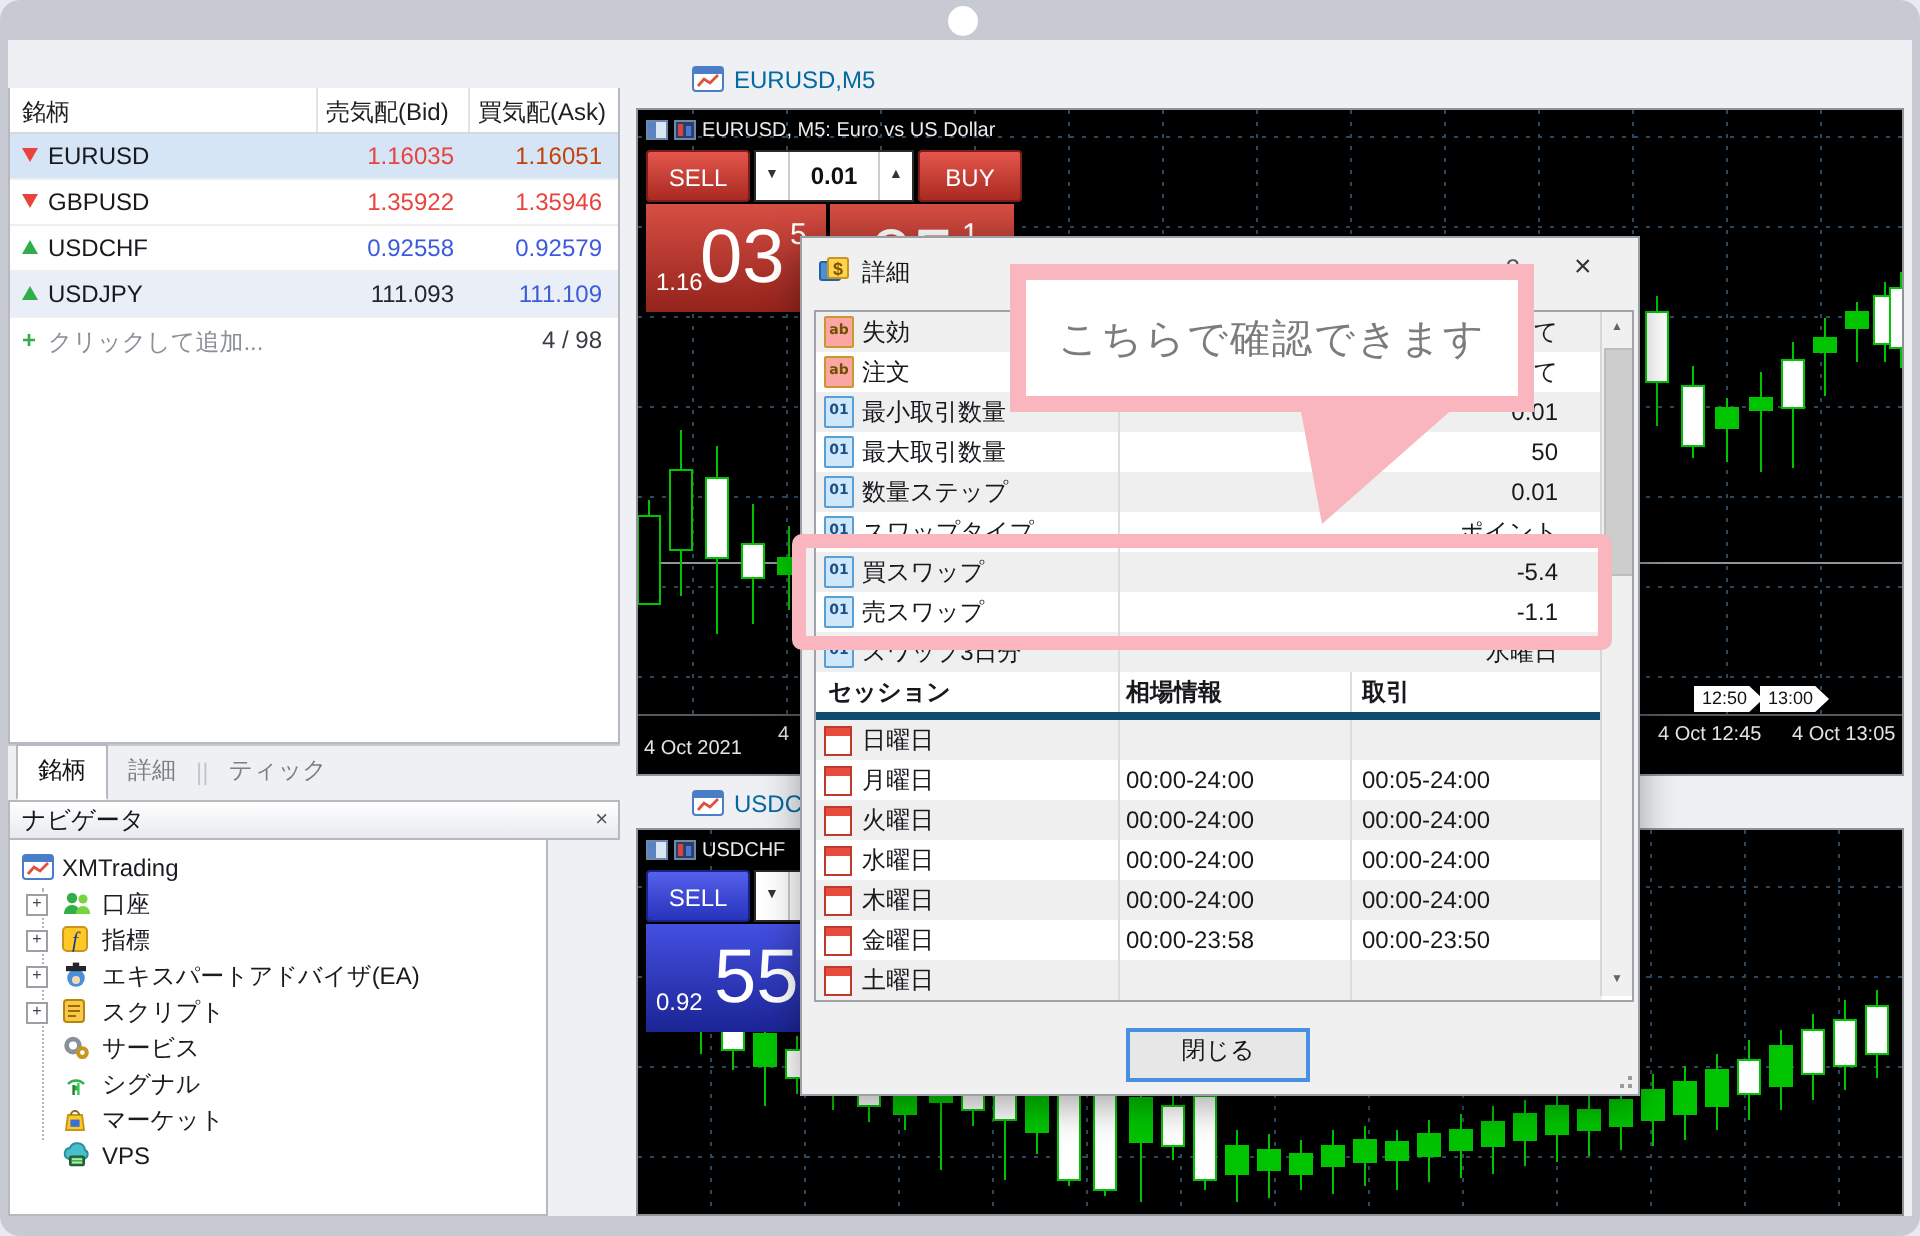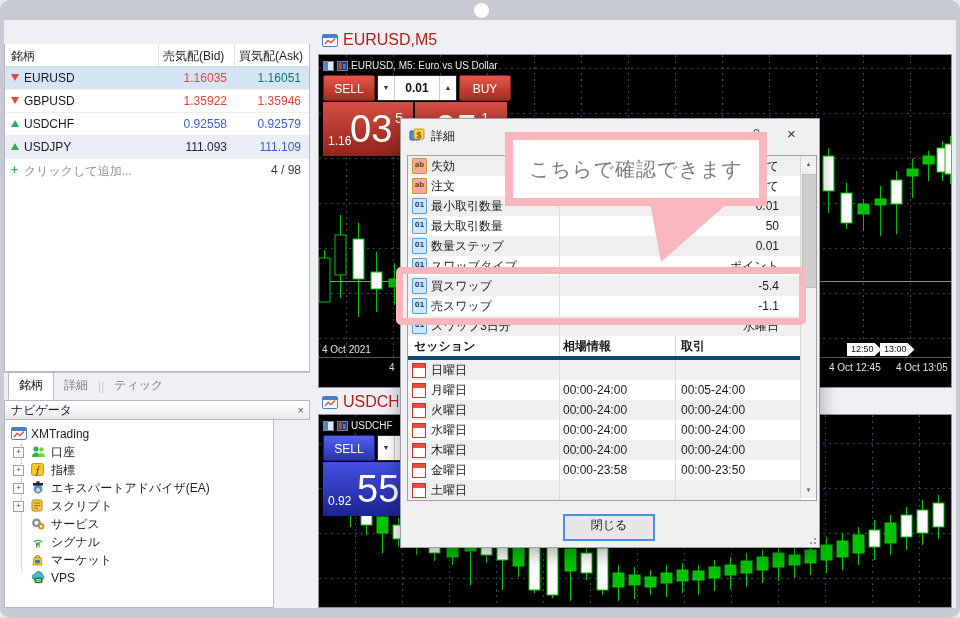--- a/index.html
+++ b/index.html
@@ -35,21 +35,21 @@
   .tabstrip .tab.active{background:#fff;border:1px solid #b6bac0;border-bottom:1px solid #fff;color:#101114;margin-left:4px;}
   .tabstrip .sep{color:#c3c6cb;}
 
   .nav-item{position:relative;height:18px;font-size:12px;color:#1a1c20;line-height:18px;white-space:nowrap;}
   .nav-item .ic{position:absolute;top:2px;}
   .expbox{position:absolute;left:8px;top:4px;width:9px;height:9px;background:#fff;border:1px solid #9aa0a6;
           font-size:8px;line-height:7px;text-align:center;color:#444;}
   .navline{border-left:1px dotted #b2b6bb;}
 
   
-  .chart-tab{height:22px;font-size:16px;color:#b91c1c;line-height:22px;}
+  .chart-tab{height:22px;font-size:12px;color:#0369a1;line-height:22px;margin-left:24px;}
   .chart-tab .ic{vertical-align:-2px;margin-right:5px;}
   .win{background:#000;border:1px solid #8f9398;overflow:hidden;}
   .axis-label{position:absolute;color:#e4e4e4;font-size:10px;white-space:nowrap;}
   .flag{position:absolute;height:13px;background:#fff;color:#111;font-size:9px;line-height:13px;
         padding:0 8px 0 4px;clip-path:polygon(0 0,80% 0,100% 50%,80% 100%,0 100%);}
 
   .oneclick{position:absolute;left:4px;top:2px;width:188px;}
   .oc-title{color:#ececec;font-size:10px;height:18px;line-height:18px;white-space:nowrap;}
   .oc-title svg{vertical-align:-2px;margin-right:3px;}
   .oc-row{display:flex;height:26px;}
@@ -122,21 +122,21 @@
   <div class="abs white-body" style="left:4px;top:44px;width:306px;height:328px;">
     <div class="mw-header">
       <div class="mw-c1">銘柄</div>
       <div class="mw-c2">売気配(Bid)</div>
       <div class="mw-c3">買気配(Ask)</div>
     </div>
     <div id="mw-rows">
         <div class="mw-row" style="background: rgb(213, 229, 246);">
     <span class="sym"><i class="tri down"></i><span class="symtxt">EURUSD</span></span>
     <span class="bid" style="color: rgb(232, 67, 60);">1.16035</span>
-    <span class="ask" style="color: #0f766e;">1.16051</span>
+    <span class="ask" style="color: #c2410c;">1.16051</span>
   </div>
         <div class="mw-row" style="background: rgb(255, 255, 255);">
     <span class="sym"><i class="tri down"></i><span class="symtxt">GBPUSD</span></span>
     <span class="bid" style="color: rgb(232, 67, 60);">1.35922</span>
     <span class="ask" style="color: rgb(232, 67, 60);">1.35946</span>
   </div>
         <div class="mw-row" style="background: rgb(255, 255, 255);">
     <span class="sym"><i class="tri up"></i><span class="symtxt">USDCHF</span></span>
     <span class="bid" style="color: rgb(59, 91, 220);">0.92558</span>
     <span class="ask" style="color: rgb(59, 91, 220);">0.92579</span>
@@ -310,21 +310,21 @@
         <rect x="588" y="114" width="11" height="7" fill="#00c400" stroke="#00c400"></rect>
         <line x1="609.5" y1="96" x2="609.5" y2="126" stroke="#00c400" stroke-width="1"></line>
         <rect x="604" y="101" width="11" height="8" fill="#00c400" stroke="#00c400"></rect>
         <line x1="623.5" y1="86" x2="623.5" y2="126" stroke="#00c400" stroke-width="1"></line>
         <rect x="618" y="93" width="11" height="24" fill="#ffffff" stroke="#00c400"></rect>
         <line x1="631.5" y1="81" x2="631.5" y2="129" stroke="#00c400" stroke-width="1"></line>
         <rect x="626" y="89" width="11" height="30" fill="#ffffff" stroke="#00c400"></rect>
       </svg>
     <div class="flag" style="left:528px;top:288px;">12:50</div>
     <div class="flag" style="left:561px;top:288px;">13:00</div>
-    <div class="axis-label" style="left:3px;top:289px;">4 Oct 2021</div>
+    <div class="axis-label" style="left:3px;top:314px;">4 Oct 2021</div>
     <div class="axis-label" style="left:70px;top:307px;">4</div>
     <div class="axis-label" style="left:510px;top:307px;">4 Oct 12:45</div>
     <div class="axis-label" style="left:577px;top:307px;">4 Oct 13:05</div>
 
     <div class="oneclick">
       <div class="oc-title">
         <svg width="11" height="10">
             <rect x="0.5" y="0.5" width="10" height="9" fill="#dbe6f5" stroke="#6c87ac"></rect>
             <rect x="1" y="1" width="4" height="8" fill="#5b83c0"></rect>
           </svg><svg width="11" height="10">

